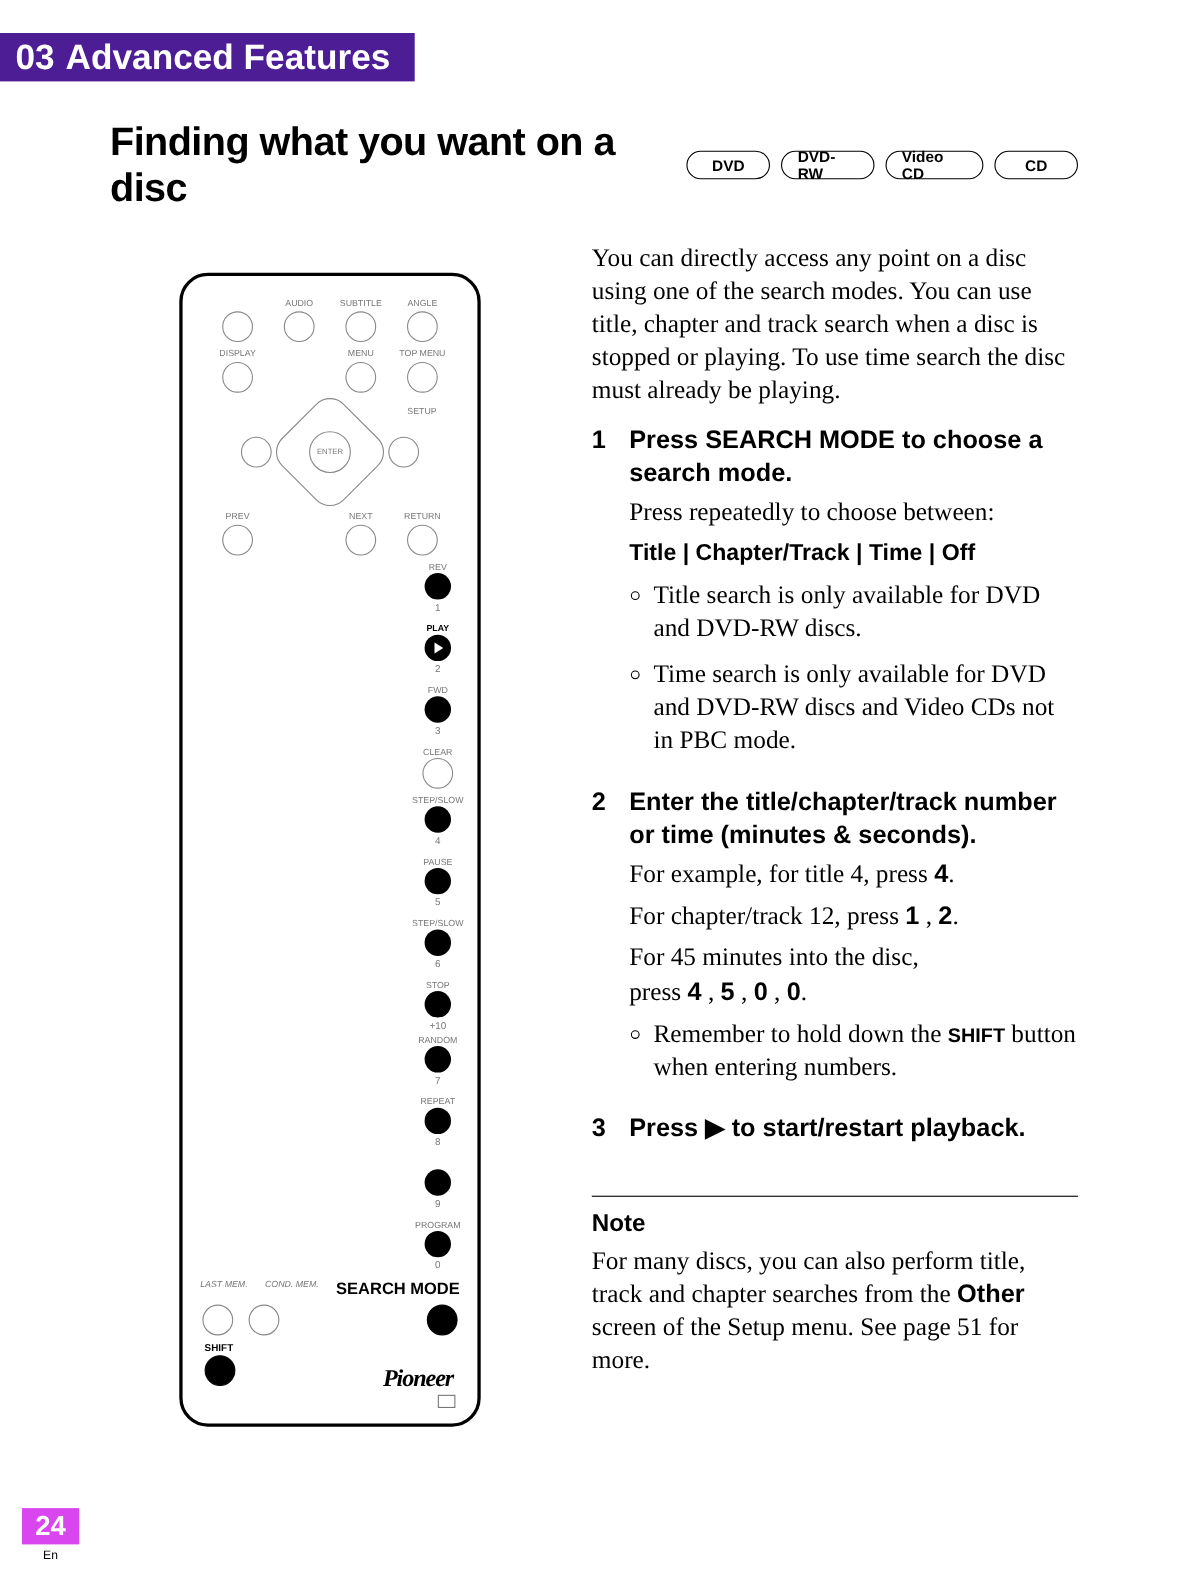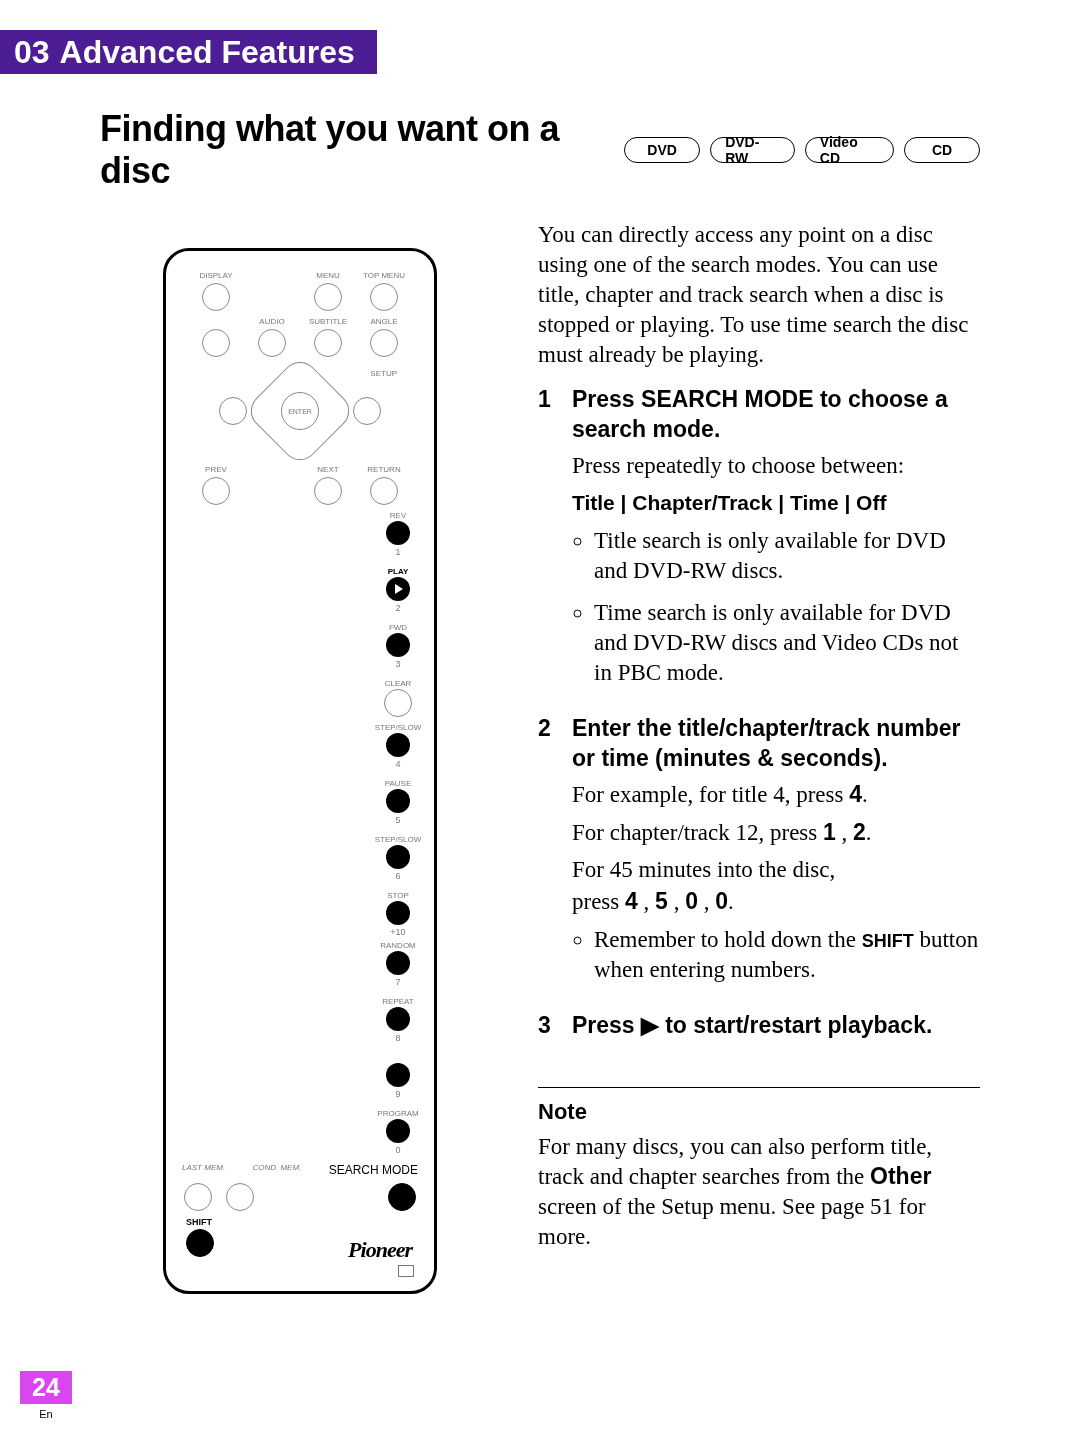--- a/index.html
+++ b/index.html
@@ -166,21 +166,21 @@
   .numcell .dig { font-size:9px; color:#777; margin-top:2px; }
   .nbtn { width:24px; height:24px; border-radius:50%; background:#000; }
   .emph .nlb { color:#000; font-weight:700; }
   .emph .nbtn { background:#000; }
   .emph .nbtn.play { display:flex; align-items:center; justify-content:center; }
   .emph .nbtn.play::after {
     content:""; border-left:8px solid #fff; border-top:5px solid transparent; border-bottom:5px solid transparent; margin-left:2px;
   }
   .labelrow { display:flex; justify-content: space-between; padding: 4px 2px 2px 2px; }
   .labelrow .ll { color:#777; font-size:8px;font-style:italic; }
-  .labelrow .rr { color:#000; font-weight:400; font-size:12px; }
+  .labelrow .rr { color:#000; font-weight:700; font-size:15px; }
   .botrow { display:flex; align-items:center; gap:14px; padding:0 4px; margin-top:2px; }
   .shift-block { display:flex; flex-direction:column; align-items:flex-start; margin-top:6px; padding-left:6px; }
   .shift-lbl { color:#000; font-weight:700; font-size:9px; margin-bottom:2px; }
   .brandrow { display:flex; justify-content:flex-end; align-items:center; margin-top:-20px; padding-right:8px; }
   .brand { font-family: Georgia, serif; font-style: italic; font-weight:700; font-size:22px; color:#000; letter-spacing:-1px; }
   .idrow { display:flex; justify-content:flex-end; padding-right:6px; margin-top:2px; }
   .idbox { width:14px; height:10px; border:1px solid #777; }
 </style>
 </head>
 <body>
@@ -202,51 +202,51 @@
     <span class="pill">CD</span>
   </div>
 
   <div class="two-col">
 
     <div class="col-left">
       <div class="remote">
 
         <div class="lrow lrow4">
           <div class="cell">
+              <div class="lb"></div>
+              <div class="rbtn md"></div>
+            </div>
+          <div class="cell">
+              <div class="lb">AUDIO</div>
+              <div class="rbtn md"></div>
+            </div>
+          <div class="cell">
+              <div class="lb">SUBTITLE</div>
+              <div class="rbtn md"></div>
+            </div>
+          <div class="cell">
+              <div class="lb">ANGLE</div>
+              <div class="rbtn md"></div>
+            </div>
+        </div>
+
+        <div class="lrow lrow4">
+          <div class="cell">
               <div class="lb">DISPLAY</div>
               <div class="rbtn md"></div>
             </div>
           <div class="cell">
               <div class="lb"></div>
             </div>
           <div class="cell">
               <div class="lb">MENU</div>
               <div class="rbtn md"></div>
             </div>
           <div class="cell">
               <div class="lb">TOP MENU</div>
-              <div class="rbtn md"></div>
-            </div>
-        </div>
-
-        <div class="lrow lrow4">
-          <div class="cell">
-              <div class="lb"></div>
-              <div class="rbtn md"></div>
-            </div>
-          <div class="cell">
-              <div class="lb">AUDIO</div>
-              <div class="rbtn md"></div>
-            </div>
-          <div class="cell">
-              <div class="lb">SUBTITLE</div>
-              <div class="rbtn md"></div>
-            </div>
-          <div class="cell">
-              <div class="lb">ANGLE</div>
               <div class="rbtn md"></div>
             </div>
         </div>
 
         <div class="dpad-wrap">
           <div class="dpad"></div>
           <div class="dpad-center"></div>
           <div class="dpad-side-btn dp-left"></div>
           <div class="dpad-side-btn dp-right"></div>
           <div style="position:absolute; right:-22px; top:6px; font-size:8px;">SETUP</div>

